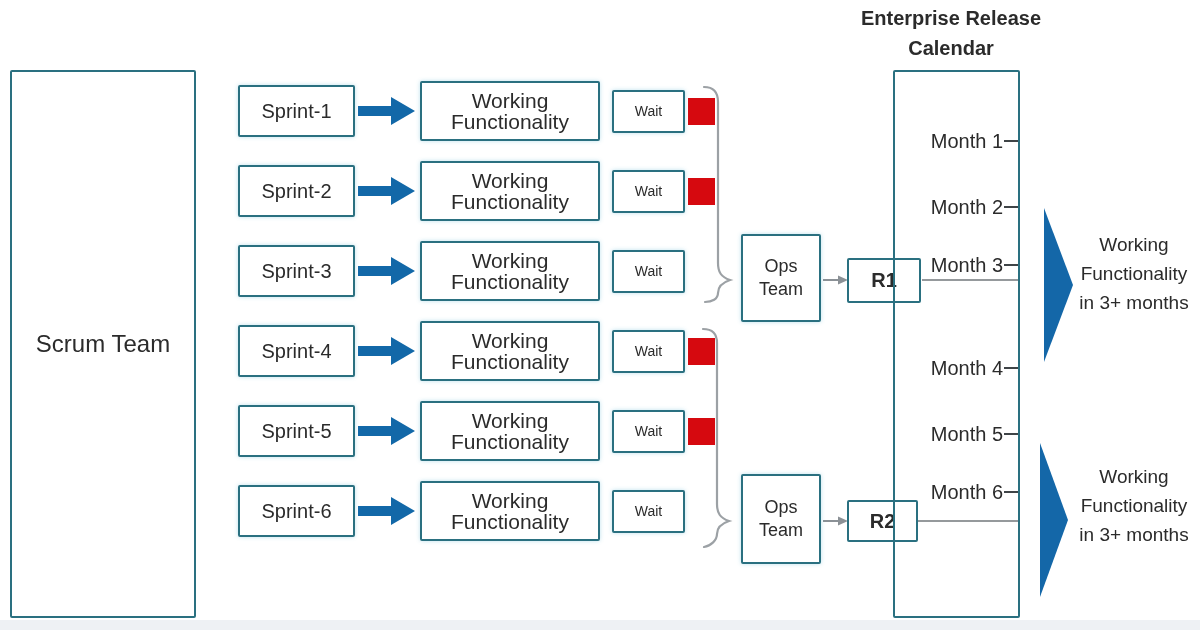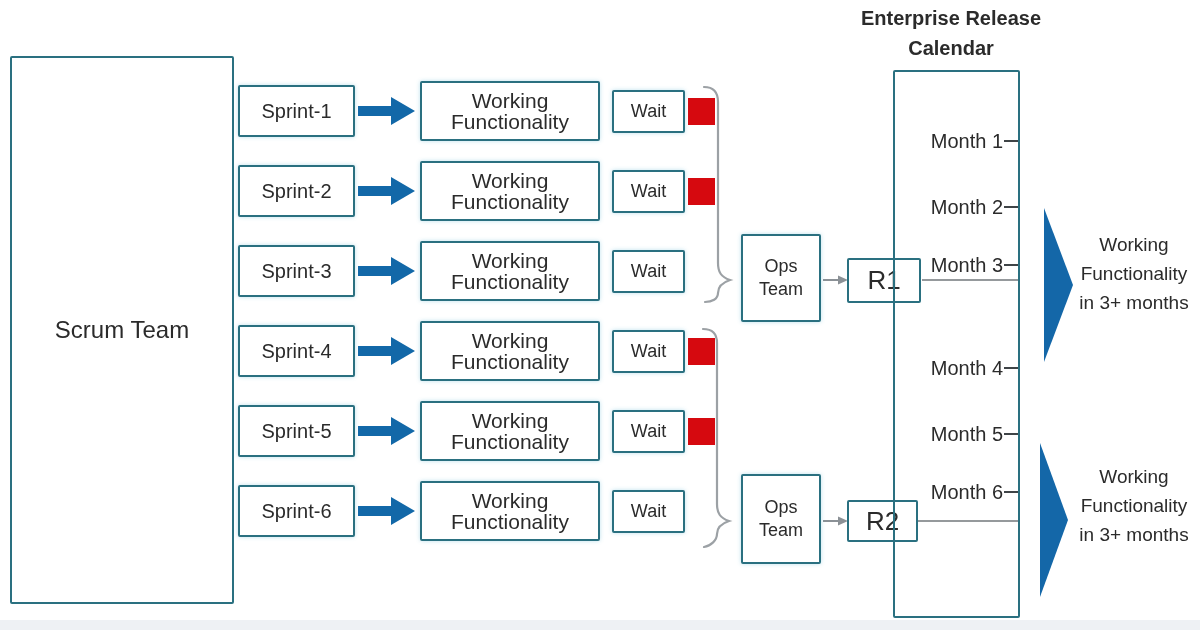--- a/index.html
+++ b/index.html
@@ -9,45 +9,45 @@
   }
   svg.overlay { position:absolute; left:0; top:0; z-index:1; pointer-events:none; }
 
   .box {
     border:2px solid #2a7080; border-radius:2px; background:#ffffff;
     display:flex; align-items:center; justify-content:center; text-align:center;
     box-sizing:border-box; box-shadow:0 0 4px rgba(110,190,215,.45);
     position:relative; z-index:2;
   }
   .scrum-box {
-    position:absolute; left:10px; top:56px; width:224px; height:548px;
+    position:absolute; left:10px; top:70px; width:186px; height:548px;
     font-size:24px; box-shadow:none;
   }
 
   .row { position:absolute; left:238px; height:66px; display:flex; align-items:center; z-index:2; }
   .rows .row:nth-child(1){top:78px}
   .rows .row:nth-child(2){top:158px}
   .rows .row:nth-child(3){top:238px}
   .rows .row:nth-child(4){top:318px}
   .rows .row:nth-child(5){top:398px}
   .rows .row:nth-child(6){top:478px}
 
   .sprint-box { width:117px; height:52px; font-size:20px; }
   .flow-arrow { margin:0 4px 0 3px; flex:none; }
   .wf-box { width:180px; height:60px; font-size:21px; line-height:21px; }
   .wf-box span { display:inline-block; max-width:130px; }
-  .wait-box { margin-left:12px; width:73px; height:43px; font-size:18px; }
+  .wait-box { margin-left:12px; width:73px; height:43px; font-size:14px; }
   .blocked-square { margin-left:3px; width:27px; height:27px; background:#d6090f; flex:none; }
 
   .ops-box { position:absolute; width:80px; font-size:18px; line-height:23px; }
   .ops-box span { display:inline-block; max-width:52px; }
   #ops1 { left:741px; top:234px; height:88px; }
   #ops2 { left:741px; top:474px; height:90px; }
 
-  .release-box { position:absolute; font-size:26px; box-shadow:none; }
+  .release-box { position:absolute; font-size:20px; box-shadow:none;font-weight:bold; }
   #r1 { left:847px; top:258px; width:74px; height:45px; }
   #r2 { left:847px; top:500px; width:71px; height:42px; }
 
   .calendar-box {
     position:absolute; left:893px; top:70px; width:127px; height:548px;
     border:2px solid #2a7080; border-radius:2px; background:transparent;
     box-sizing:border-box; z-index:3; pointer-events:none;
   }
   .cal-title {
     position:absolute; left:840px; top:3px; width:222px; text-align:center;

